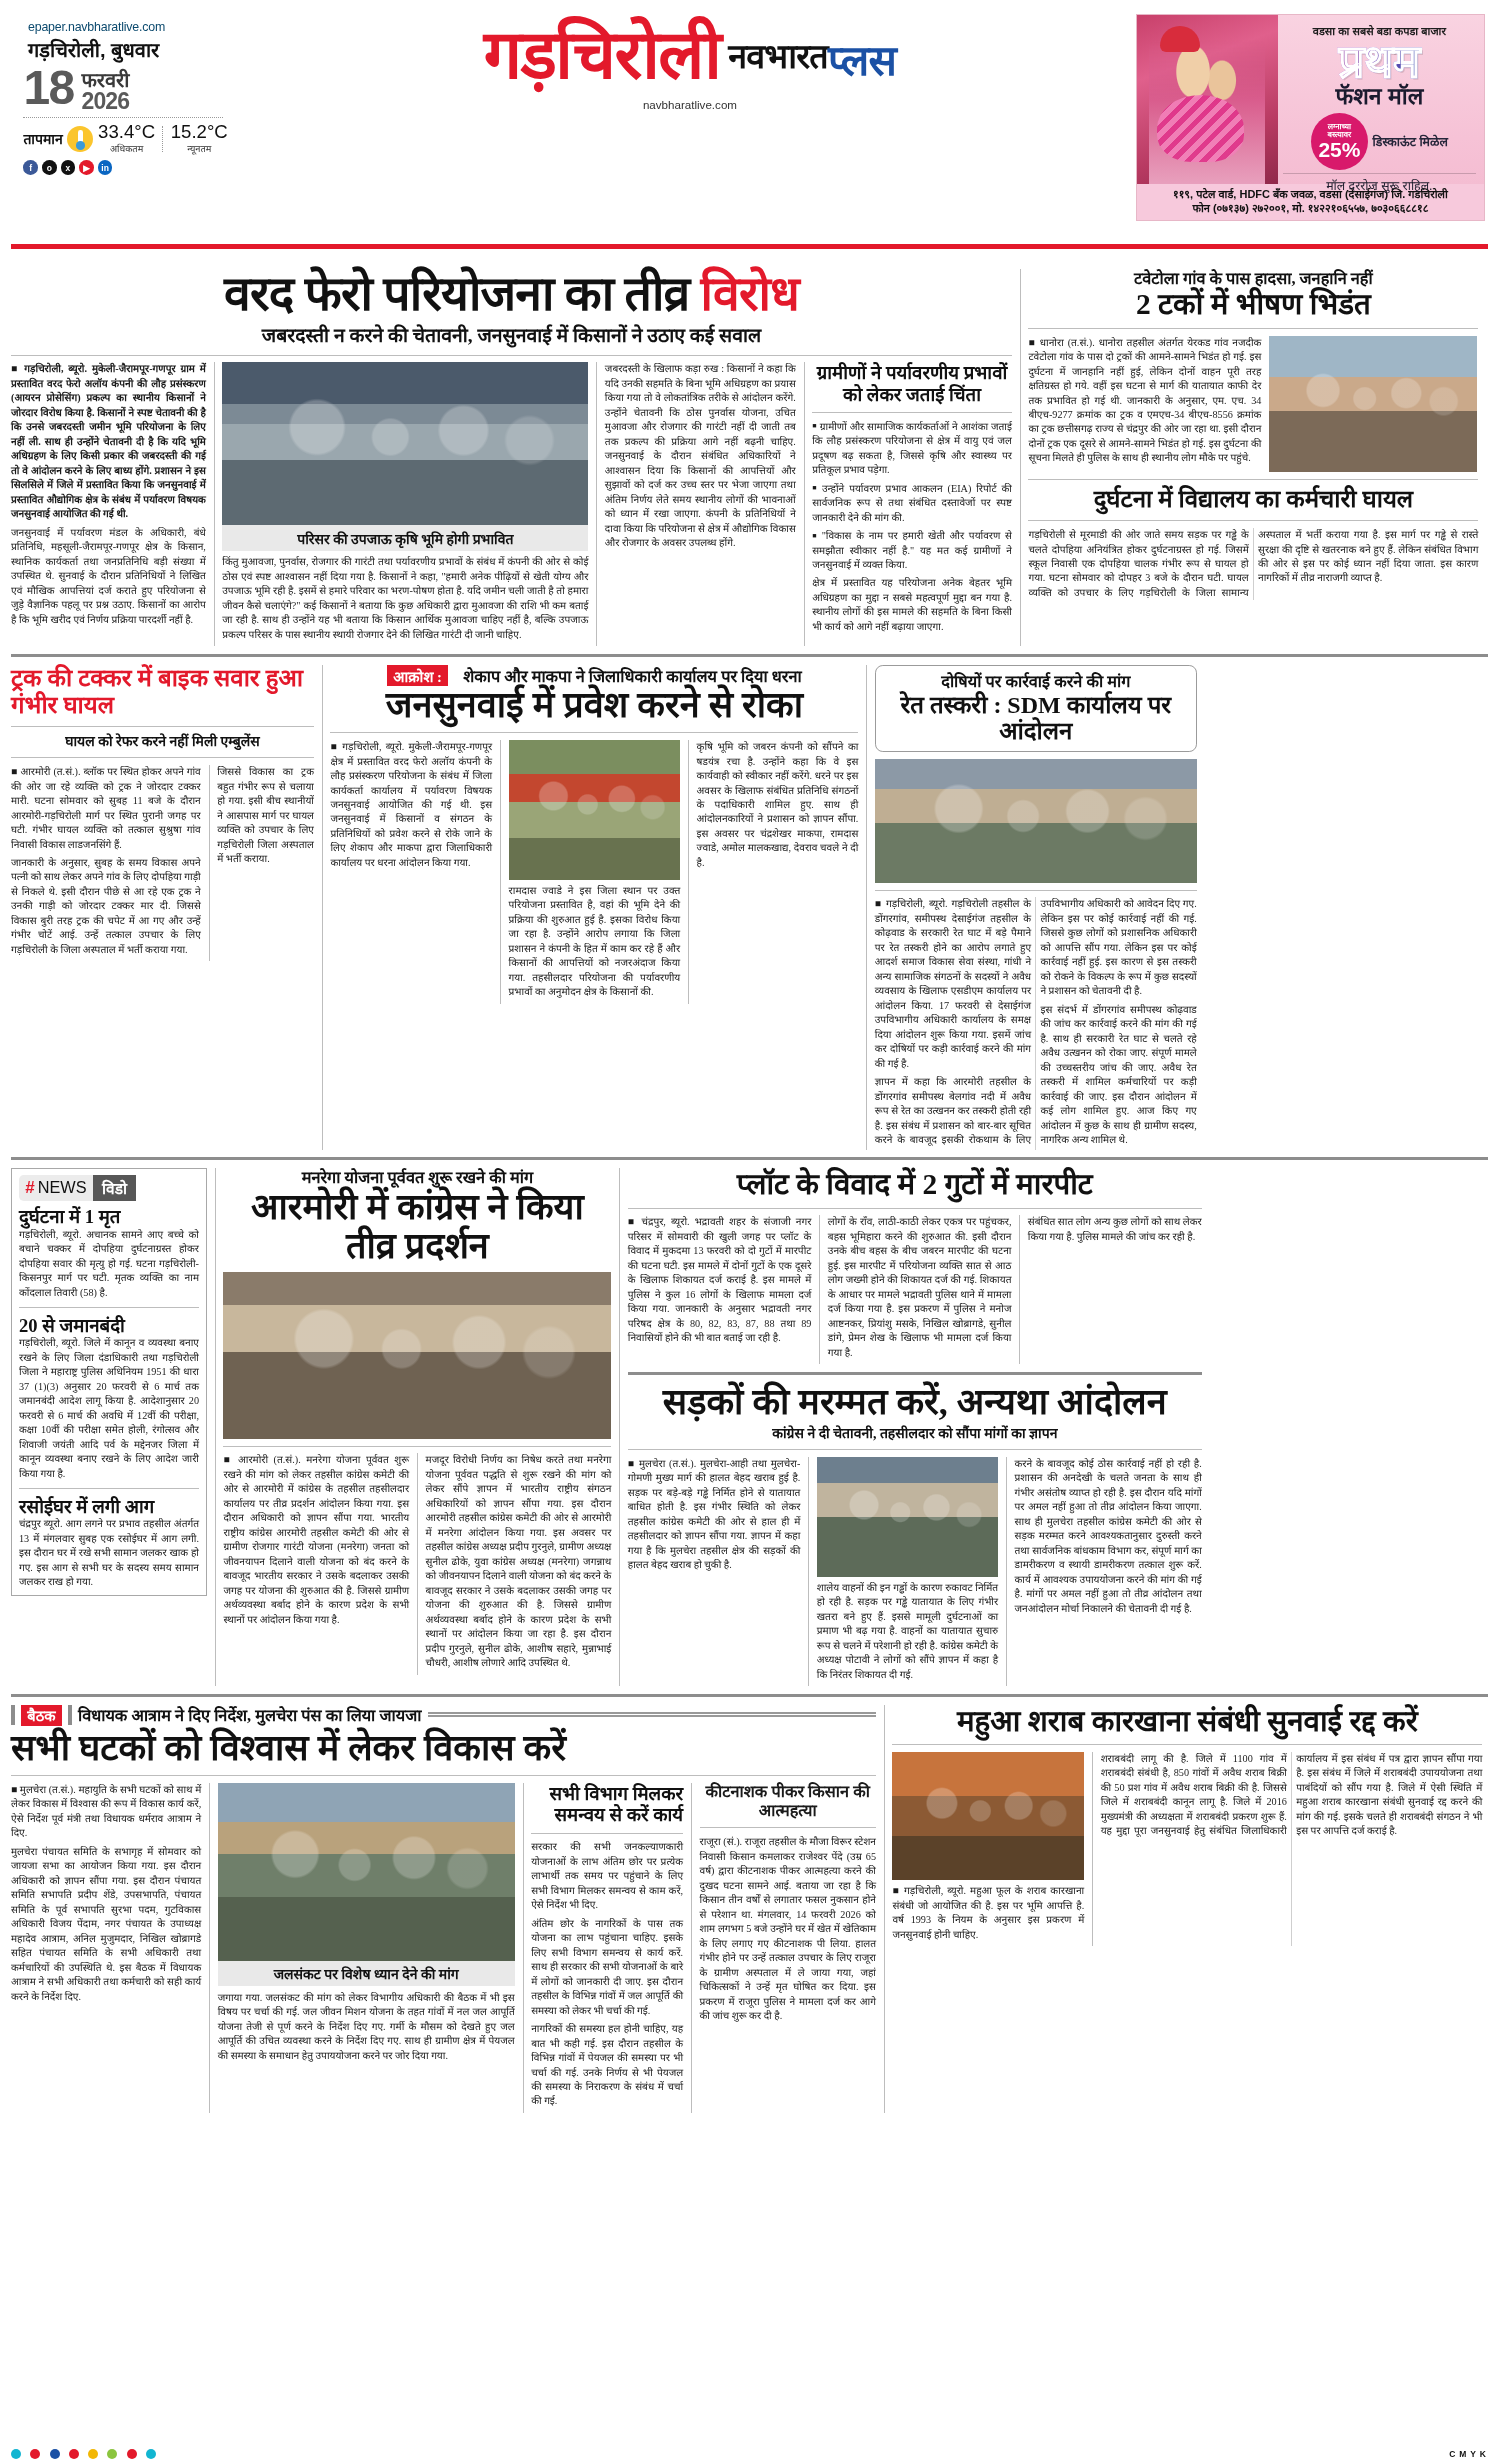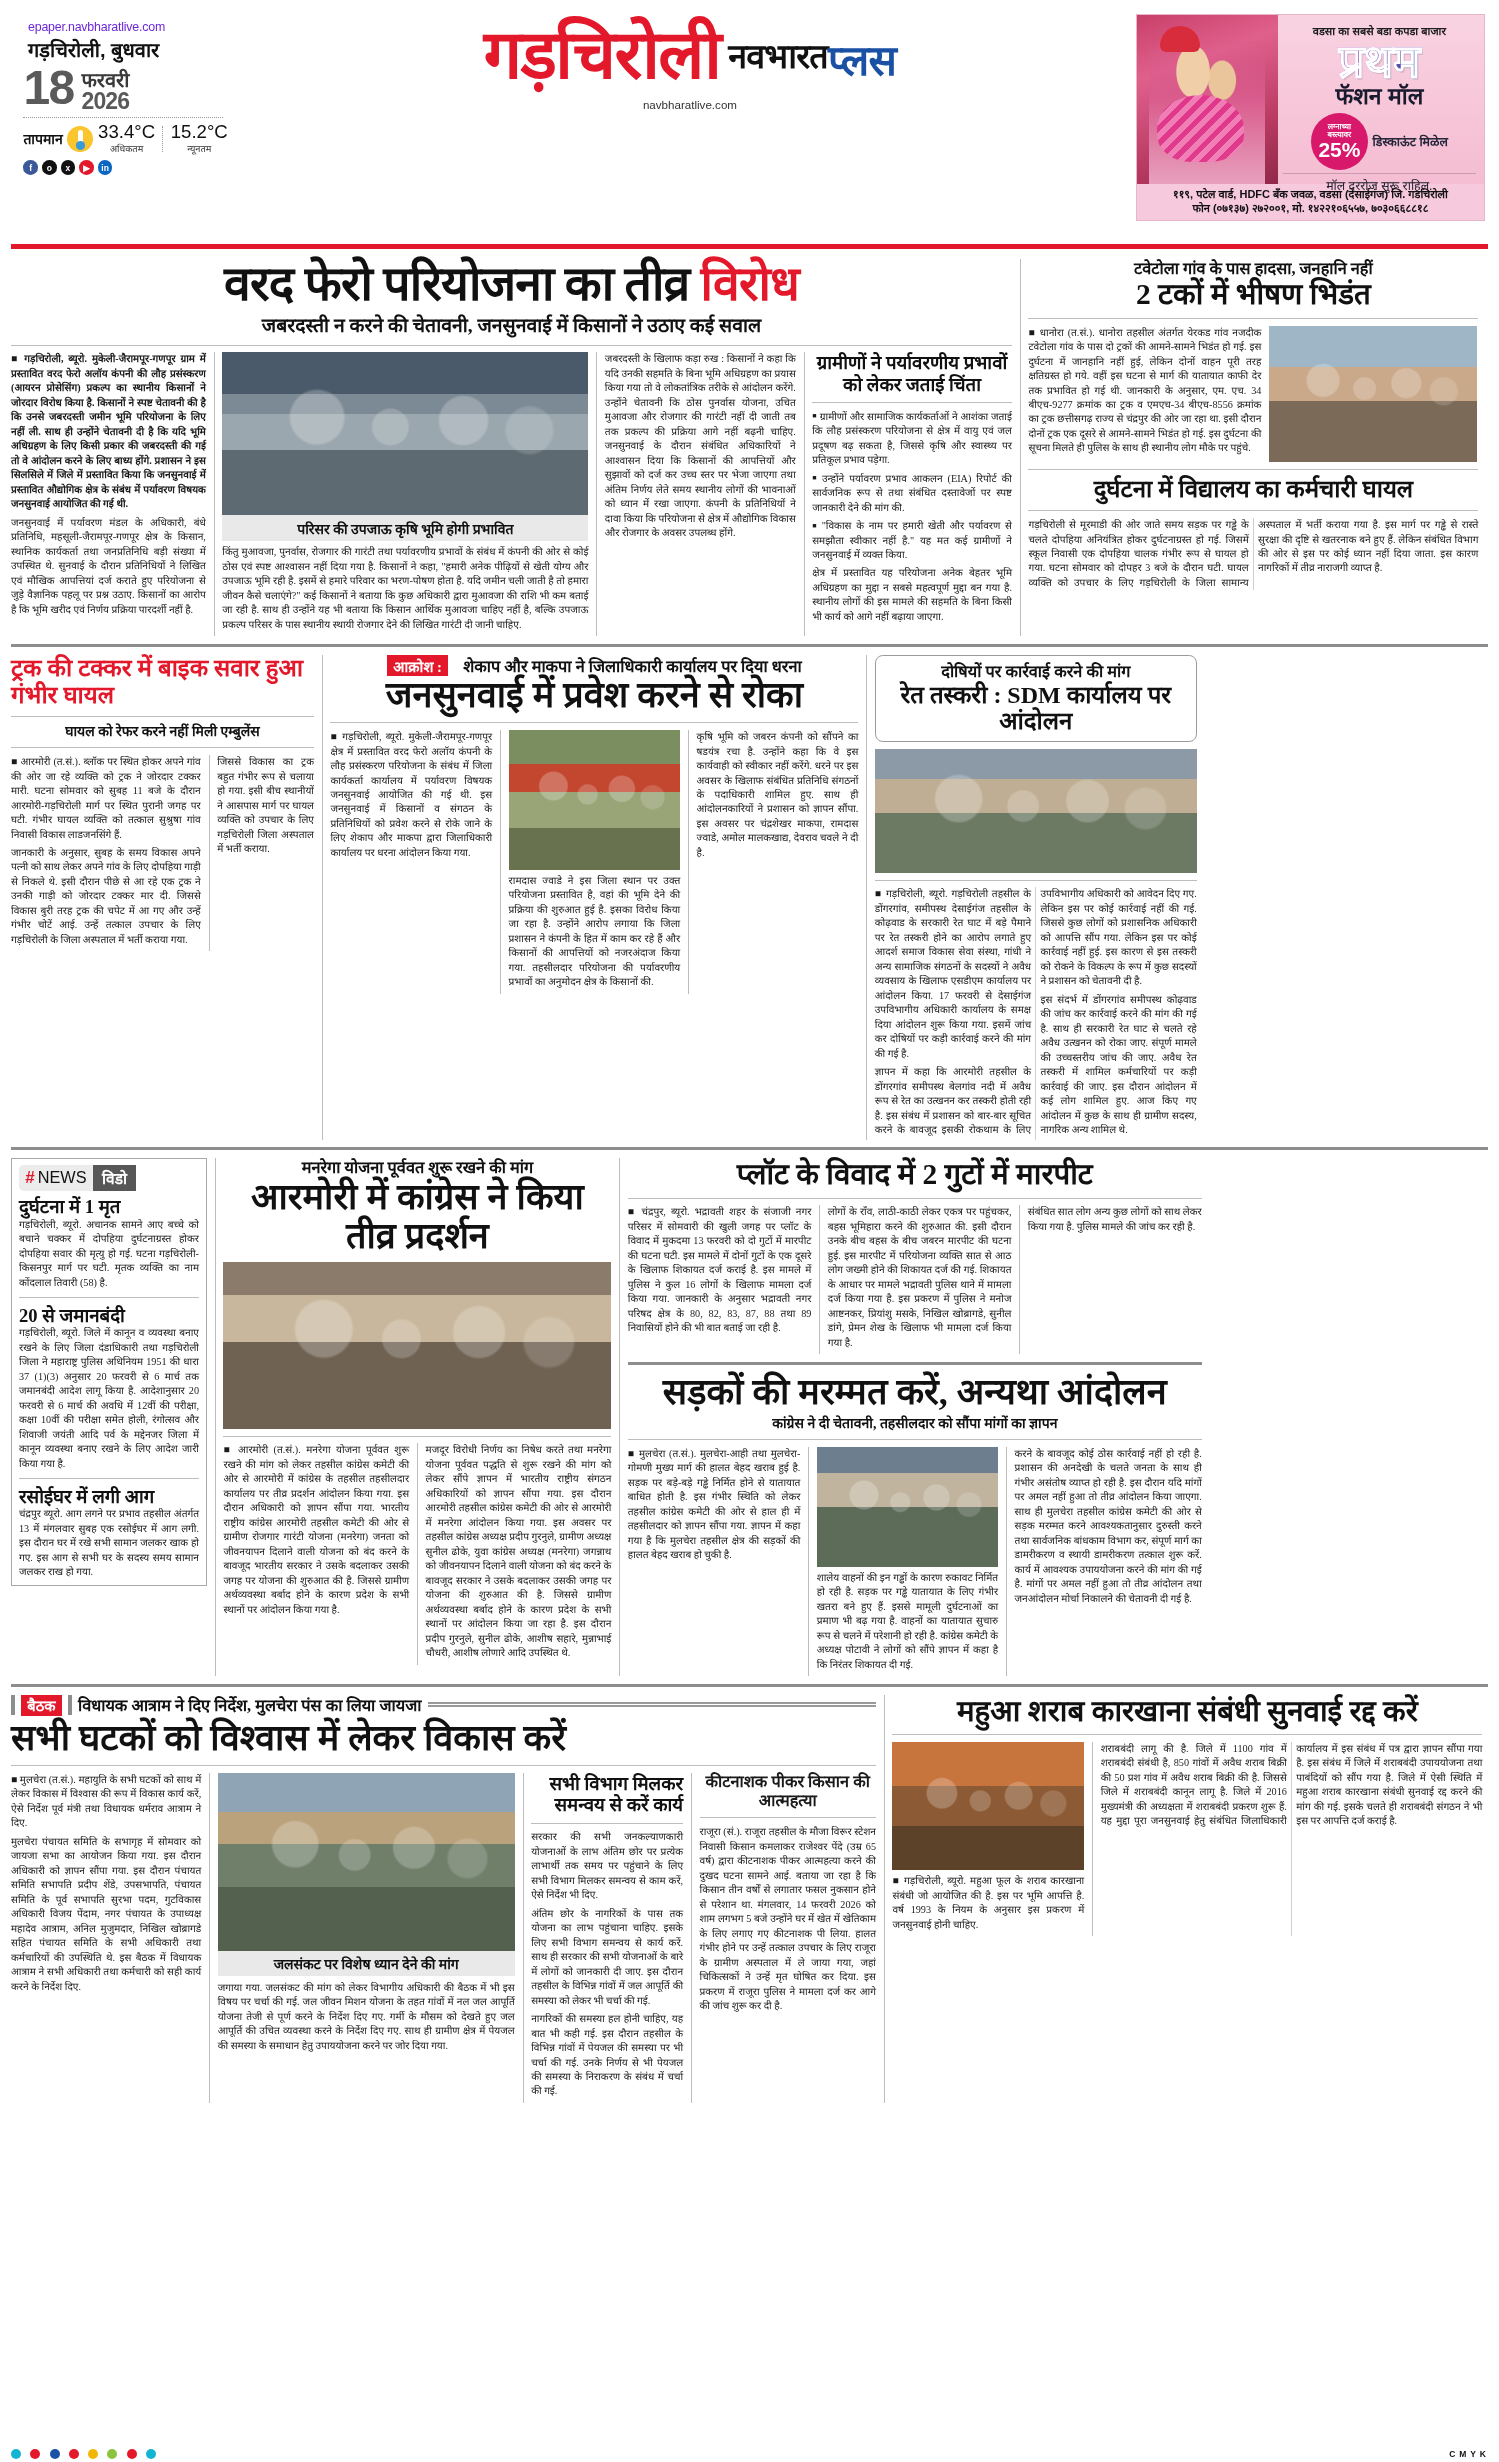--- a/index.html
+++ b/index.html
@@ -10,21 +10,21 @@
     font-family: "Liberation Serif", "DejaVu Serif", serif;
     color: #111;
   }
   body { width: 1499px; height: 2462px; overflow: hidden; position: relative; }
 
   .page { width: 1499px; height: 2462px; position: relative; padding: 0 11px; }
 
   
   .masthead { display: flex; align-items: flex-start; height: 241px; position: relative; }
   .mh-left { width: 233px; padding-top: 20px; }
-  .mh-url { font-family: "Liberation Sans", sans-serif; font-size: 12.4px; color: #6d28d9; letter-spacing: -0.2px; margin-left: 17px;}
+  .mh-url { font-family: "Liberation Sans", sans-serif; font-size: 12.4px; color: #0c4a6e; letter-spacing: -0.2px; margin-left: 17px;}
   .mh-city { font-family: "Liberation Sans", sans-serif; font-size: 20px; font-weight: 700; color: #111; margin-left: 17px; margin-top: 2.3px; }
   .mh-dateline { display: flex; align-items: flex-start; margin-left: 12.4px; margin-top: 1.6px; }
   .mh-day { font-family: "Liberation Sans", sans-serif; font-size: 48px; font-weight: 700; color: #5a5a5a; line-height: 0.95; letter-spacing: -1.6px; }
   .mh-mo { margin-left: 7.8px; padding-top: 4.7px; }
   .mh-month { font-family: "Liberation Sans", sans-serif; font-size: 20px; font-weight: 700; color: #3a3a3a; line-height: 1; }
   .mh-year { font-family: "Liberation Sans", sans-serif; font-size: 23px; font-weight: 700; color: #5a5a5a; line-height: 1; letter-spacing: -0.8px;}
   .dotline { border-top: 1.6px dotted #9a9a9a; margin: 4.7px 9.3px 4.7px 12.4px; width: 200px; }
   .mh-temp { display: flex; align-items: center; margin-left: 12.4px; }
   .temp-label { font-family: "Liberation Sans", sans-serif; font-size: 14px; font-weight: 700; color: #111; }
   .temp-icon { width: 26px; height: 26px; border-radius: 50%; background: #fbc52d; margin: 0 4.7px; position: relative; flex: none; }
@@ -218,21 +218,21 @@
         <div class="ad-bottom">
           <div class="ad-addr">११९, पटेल वार्ड, HDFC बॅंक जवळ, वडसा (देसाईगंज) जि. गडचिरोली</div>
           <div class="ad-addr">फोन (०७१३७) २७२००१, मो. १४२२१०६५५७, ७०३०६६८८१८</div>
         </div>
       </div>
     </div>
   </div>
 
   <div class="mh-rule"></div>
 
-  <div class="cols" style="margin-top:10px">
+  <div class="cols" style="margin-top:20px">
 
     <div style="width:1001px">
       <div class="hl-xxl">
         <span>वरद फेरो परियोजना का तीव्र </span><span class="red">विरोध</span>
       </div>
       <div class="subhead">जबरदस्ती न करने की चेतावनी, जनसुनवाई में किसानों ने उठाए कई सवाल</div>
       <div class="hsep"></div>
 
       <div class="cols">
         <div style="width:198px" class="body">

